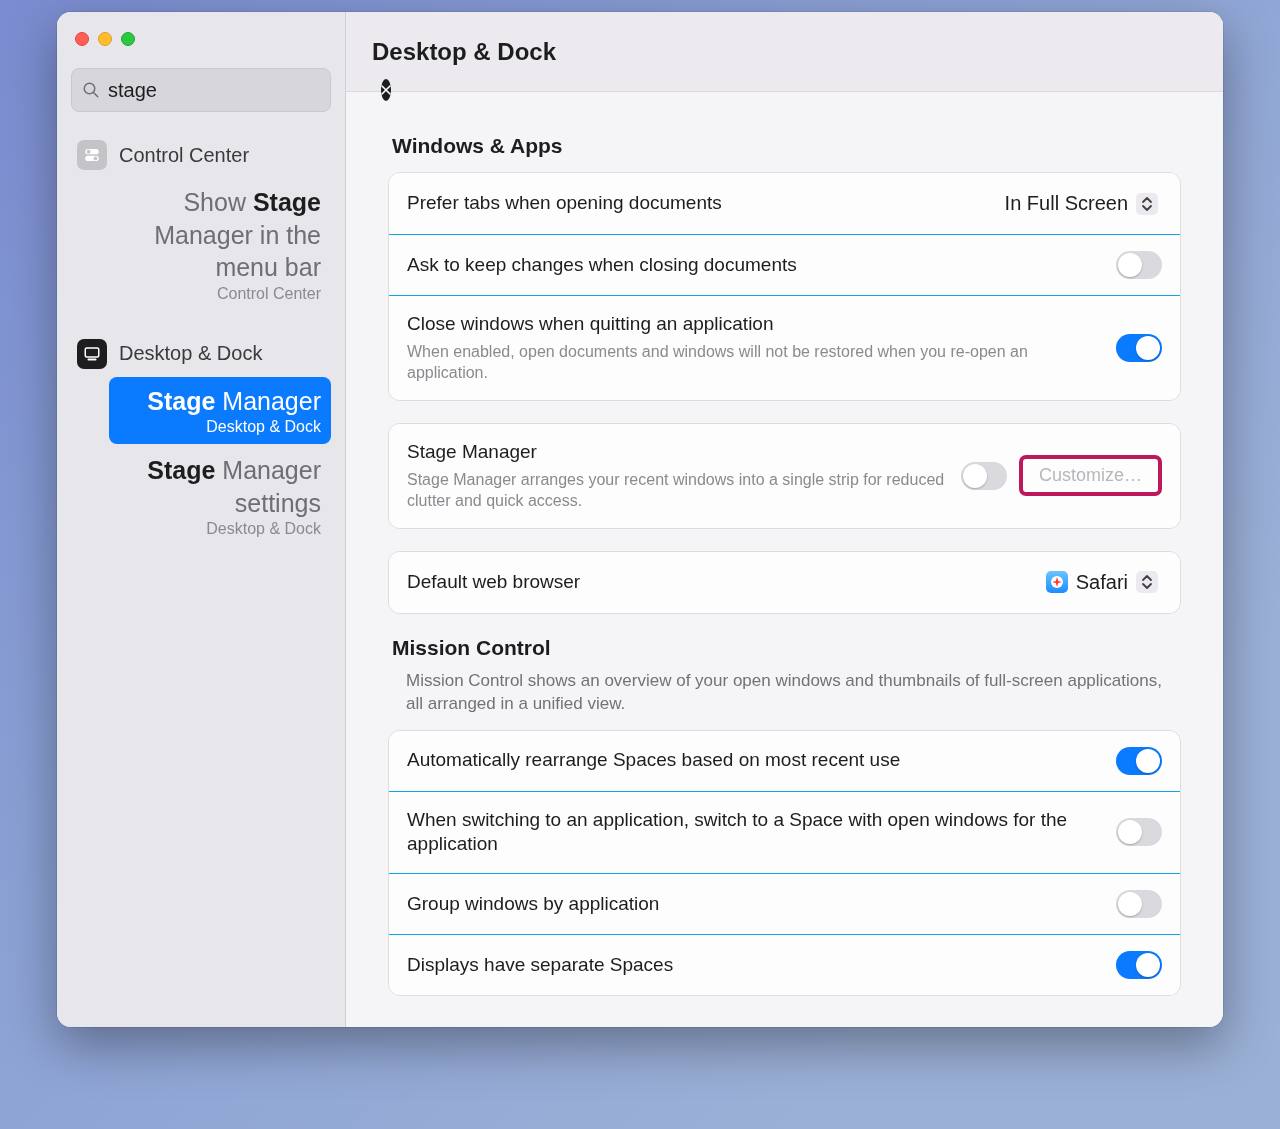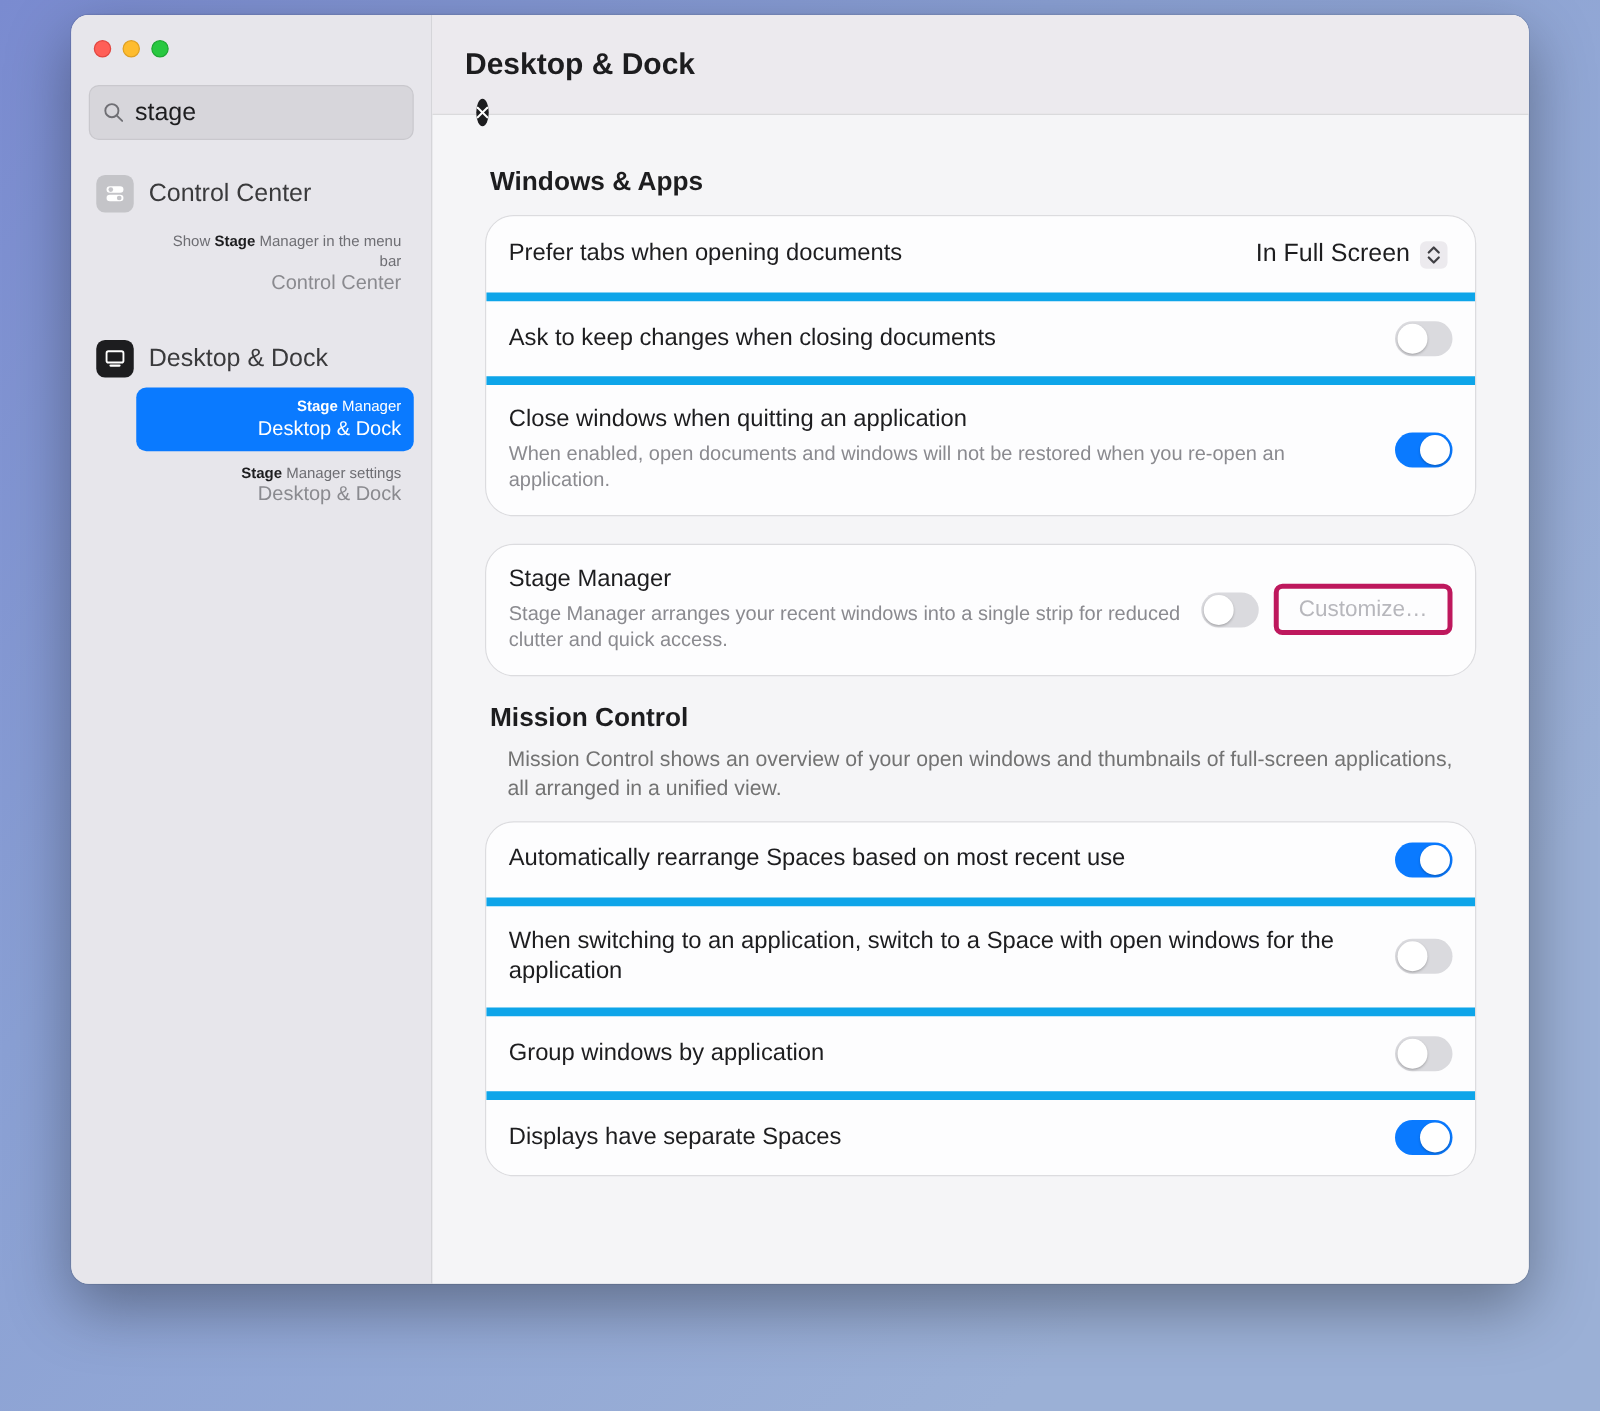--- a/index.html
+++ b/index.html
@@ -68,48 +68,48 @@
   .result-item {
     margin-left:38px;
     padding:8px 10px;
     border-radius:8px;
     cursor:pointer;
   }
   .result-item.selected { background:#0a7aff; }
   .result-item.selected .rtitle,
   .result-item.selected .rtitle b,
   .result-item.selected .rsub { color:#fff; }
-  .rtitle { font-size:12px; color:#6e6e73; line-height:1.3;}
+  .rtitle { font-size:25px; color:#6e6e73; line-height:1.3;}
   .rtitle b { color:#1d1d1f; font-weight:600;}
   .rsub { font-size:16px; color:#8a8a8f; margin-top:1px;}
 
   
   .content { flex:1; display:flex; flex-direction:column; background:#f5f5f7; }
   .header {
     height:80px; display:flex; align-items:center;
     padding:0 26px;
     font-size:24px; font-weight:700; color:#1d1d1f;
     border-bottom:1px solid #dadadc;
     background:#eceaee;
   }
   .scroll { flex:1; overflow:auto; padding:28px 42px 20px 42px; }
   .section-title { font-size:21px; font-weight:700; color:#1d1d1f; margin:14px 4px 14px 4px;}
   .section-desc { font-size:17px; color:#737373; margin:-4px 4px 14px 18px; line-height:1.35;}
   .panel {
     background:#fff0; 
     border:1px solid #dcdcdf;
-    border-radius:23px;
+    border-radius:12px;
     overflow:hidden;
     margin-bottom:22px;
   }
   .row {
     display:flex; align-items:center;
     padding:16px 18px;
     background:#fdfdfe;
-    border-top:7px solid #0ea5e9;
+    border-top:1px solid #0ea5e9;
     min-height:60px;
   }
   .row:first-child{border-top:none;}
   .row .label-col { flex:1; }
   .row .label { font-size:19px; color:#1d1d1f; line-height:1.3;}
   .row .sub   { font-size:16px; color:#8a8a8f; margin-top:4px; line-height:1.35; max-width:640px;}
   .ctrl-col { display:flex; align-items:center; gap:12px; }
 
   
   .toggle { width:46px; height:28px; border-radius:14px; background:#dadade; position:relative; cursor:pointer; }
@@ -261,20 +261,44 @@
           </div>
           <div class="ctrl-col">
             <div class="toggle">
                 <span class="knob"></span>
               </div>
             <div class="btn">Customize…</div>
           </div>
         </div>
       </div>
 
+      <div class="panel">
+        <div class="row">
+          <div class="label-col">
+              <div class="label">Default web browser</div>
+            </div>
+          <div class="ctrl-col">
+            <div class="dropdown">
+              <span class="safari-ico">
+                  <svg viewBox="0 0 14 14">
+                    <circle cx="7" cy="7" r="6" fill="#fff"></circle>
+                    <polygon points="7,2 8.2,6 12,7 8.2,8 7,12 5.8,8 2,7 5.8,6" fill="#ff3b30"></polygon>
+                  </svg>
+                </span>
+              <span>Safari</span>
+              <span class="chev">
+                  <svg viewBox="0 0 12 16">
+                    <polyline points="2,6 6,2 10,6" stroke-width="1.8" stroke-linecap="round" stroke-linejoin="round"></polyline>
+                    <polyline points="2,10 6,14 10,10" stroke-width="1.8" stroke-linecap="round" stroke-linejoin="round"></polyline>
+                  </svg>
+                </span>
+            </div>
+          </div>
+        </div>
+      </div>
 
       <div class="section-title">Mission Control</div>
       <div class="section-desc">Mission Control shows an overview of your open windows and thumbnails of full-screen applications, all arranged in a unified view.</div>
 
       <div class="panel">
         <div class="row">
           <div class="label-col">
               <div class="label">Automatically rearrange Spaces based on most recent use</div>
             </div>
           <div class="ctrl-col">

